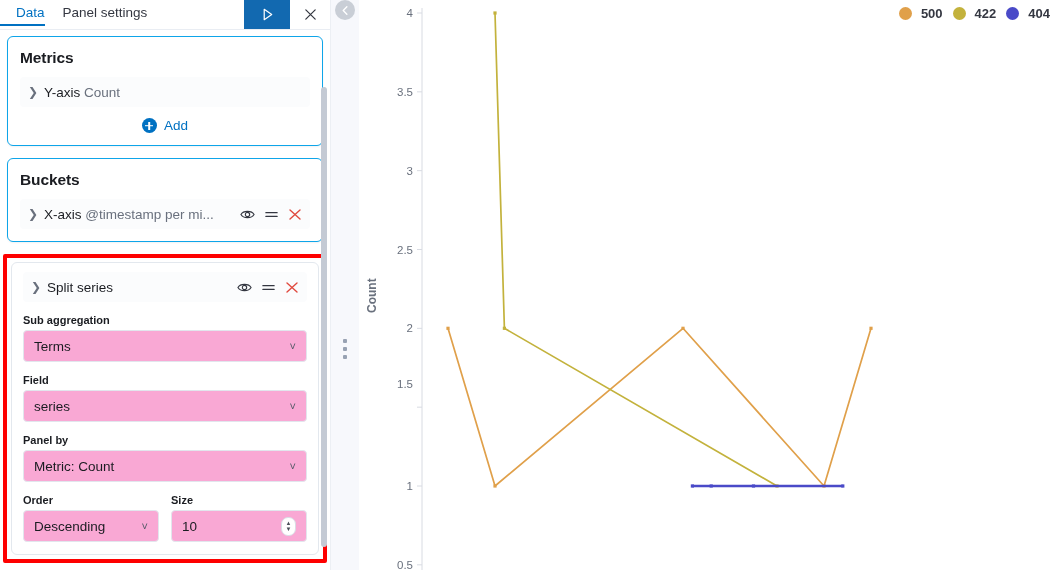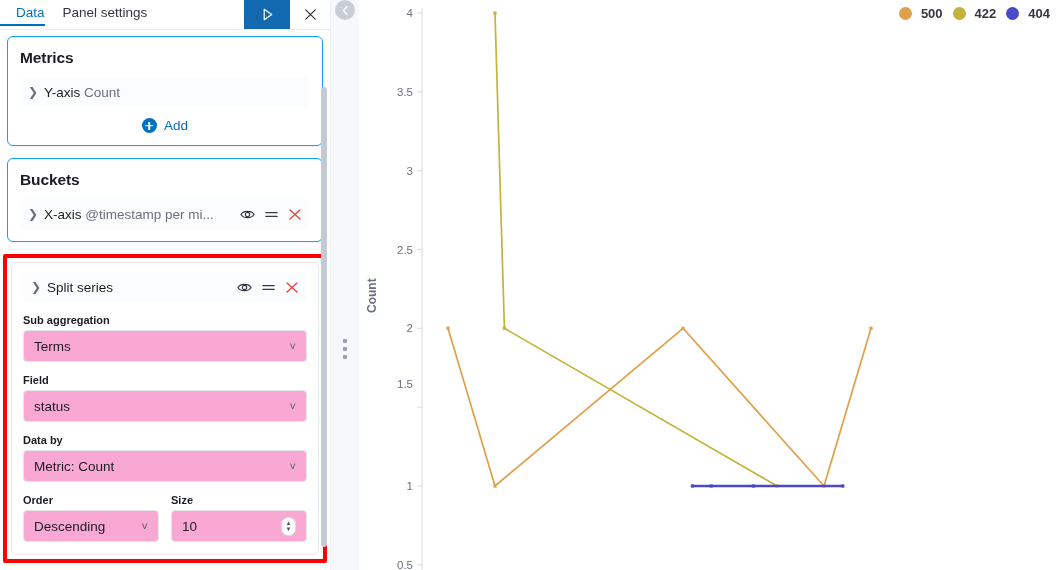--- a/index.html
+++ b/index.html
@@ -417,25 +417,25 @@
           </div>
 
           <div class="field-label">Sub aggregation</div>
           <div class="select">
             <span>Terms</span>
             <span class="caret">˅</span>
           </div>
 
           <div class="field-label">Field</div>
           <div class="select">
-            <span>status</span>
+            <span>series</span>
             <span class="caret">˅</span>
           </div>
 
-          <div class="field-label">Data by</div>
+          <div class="field-label">Panel by</div>
           <div class="select">
             <span>Metric: Count</span>
             <span class="caret">˅</span>
           </div>
 
           <div class="two-col">
             <div>
               <div class="field-label">Order</div>
               <div class="select">
                 <span>Descending</span>

